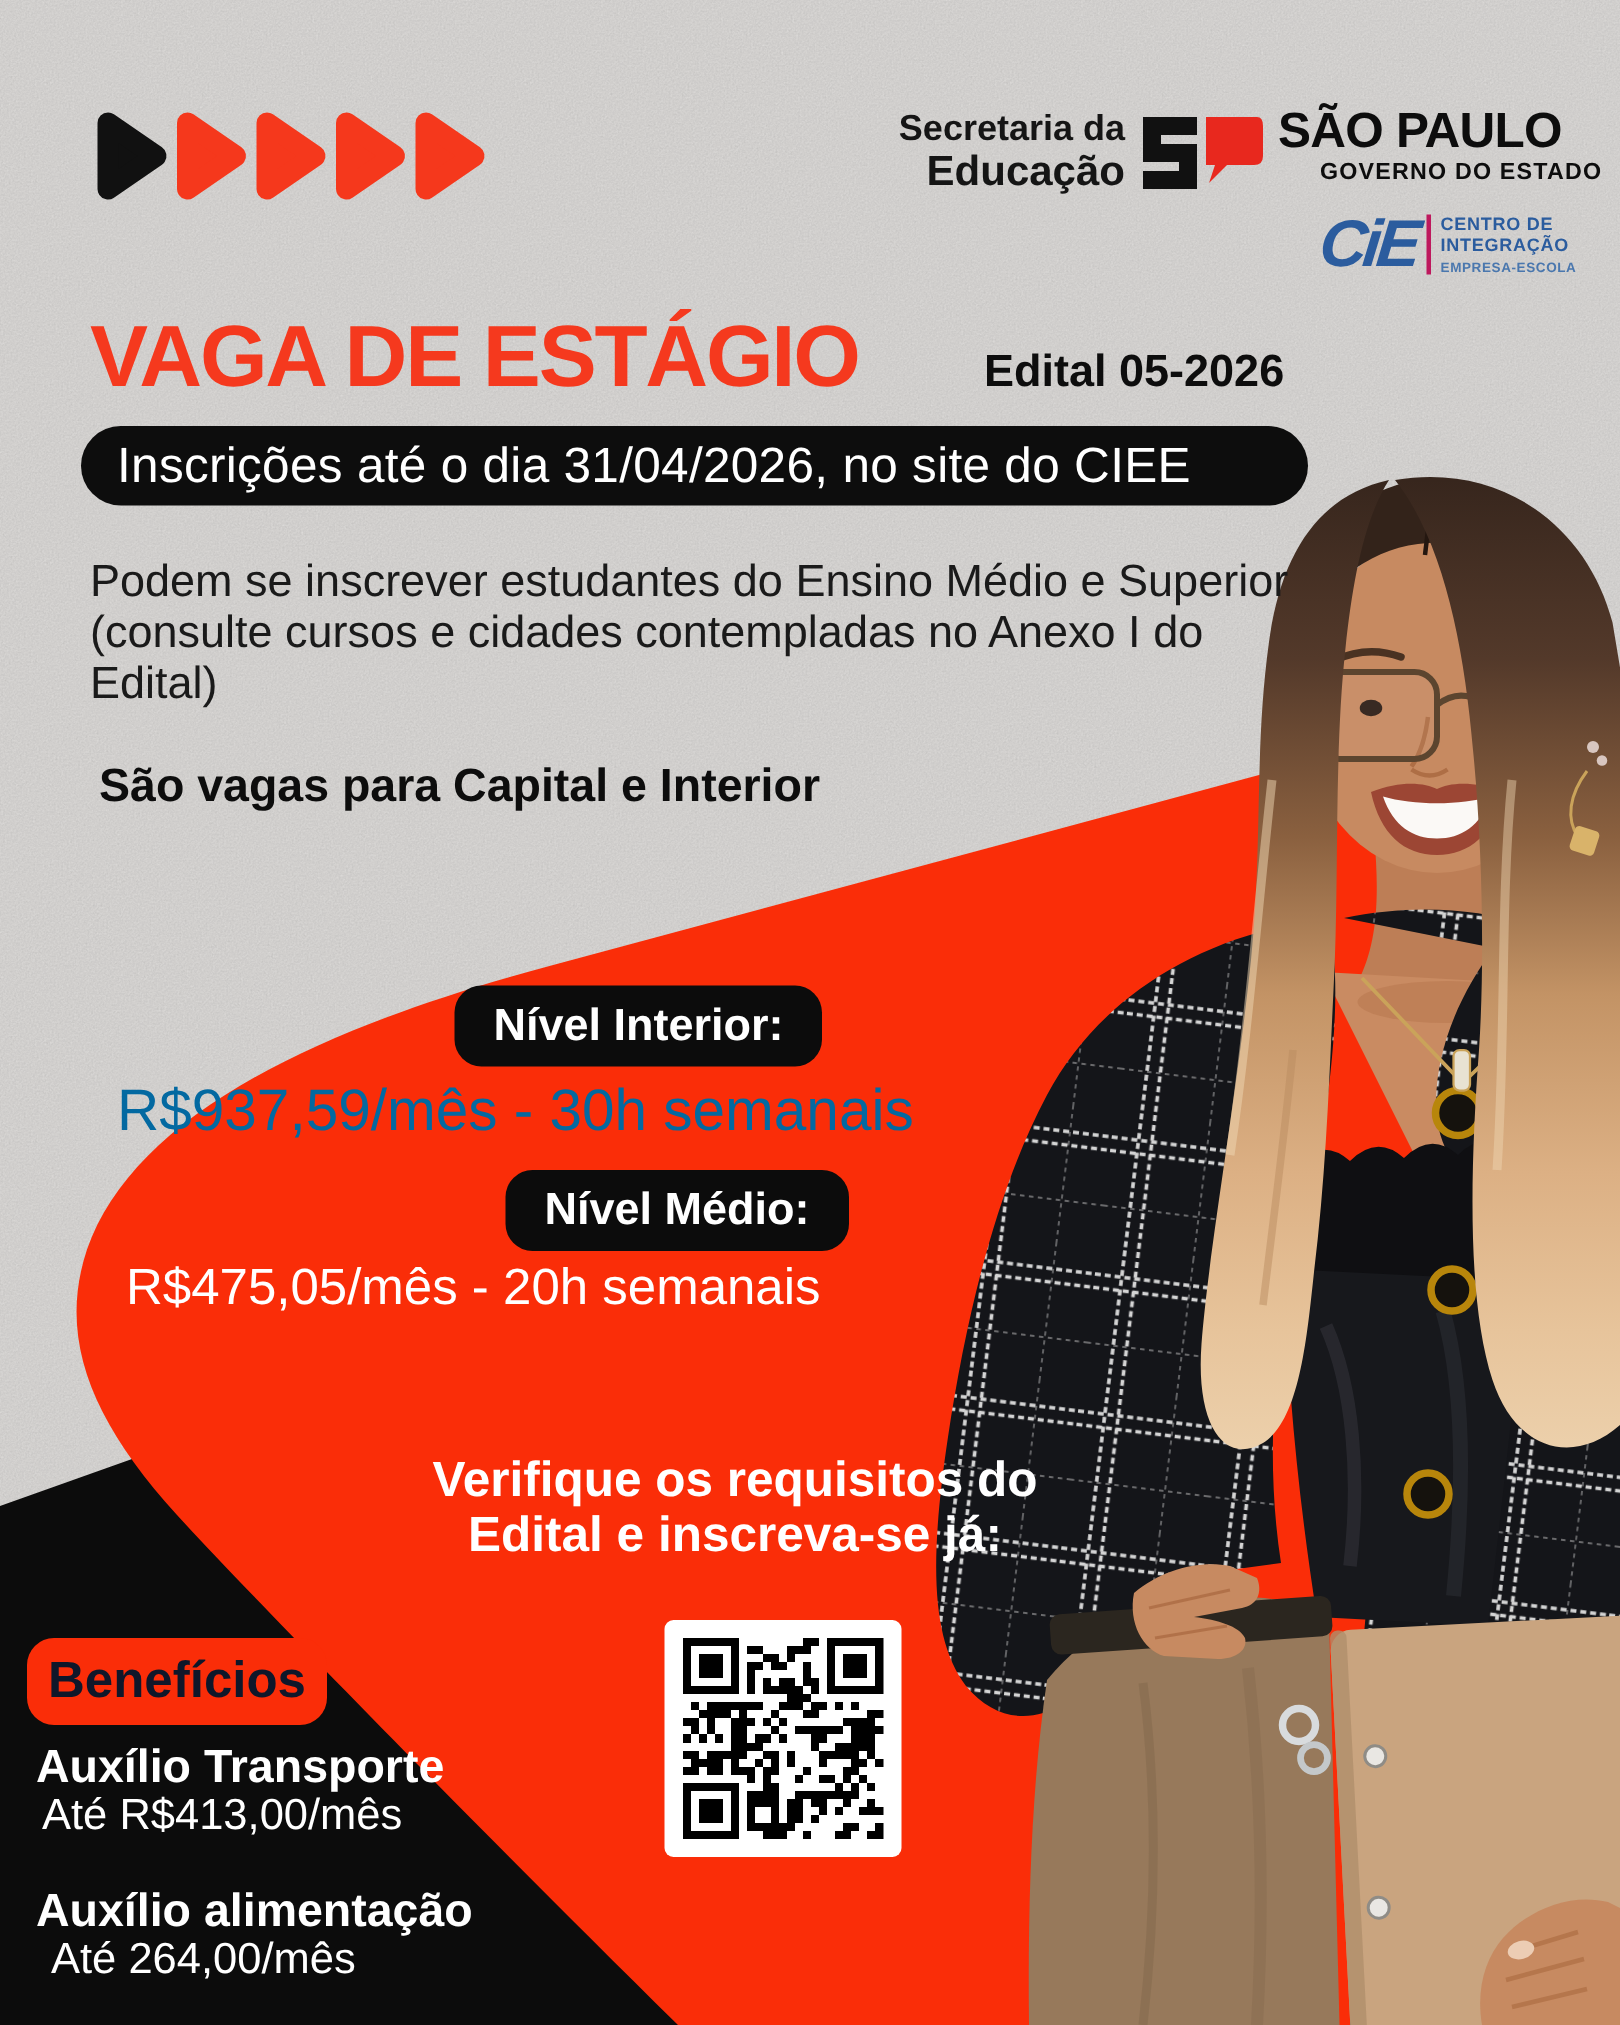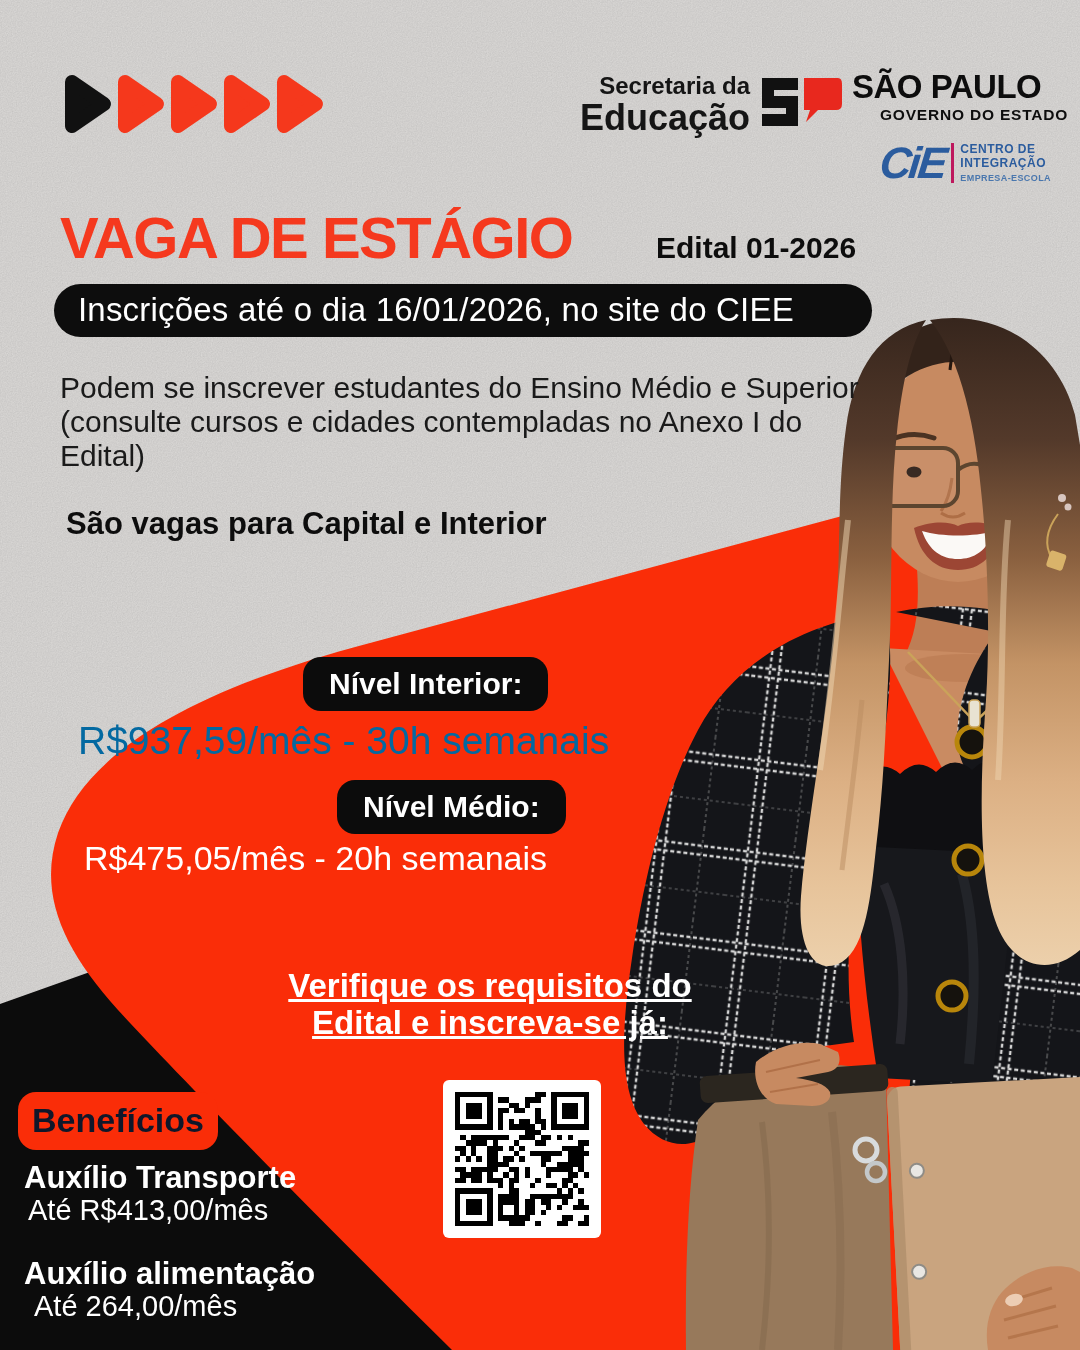--- a/index.html
+++ b/index.html
@@ -9,21 +9,21 @@
   }
   .poster *{box-sizing:border-box;}
   .abs{position:absolute;}
   svg.bg{position:absolute;left:0;top:0;z-index:0;}
   .layer{position:absolute;left:0;top:0;width:100%;height:100%;z-index:2;}
 
   
   .arrows{left:58px;top:68px;}
   .brand-txt{left:560px;top:74px;width:190px;text-align:right;color:#151515;line-height:1.0;}
   .brand-l1{font-size:24px;font-weight:700;}
-  .brand-l2{font-size:36px;font-weight:800;margin-top:2px;}
+  .brand-l2{font-size:28px;font-weight:800;margin-top:2px;}
   .sp-logo{left:758px;top:72px;}
   .state-block{left:852px;top:70px;color:#0d0d0d;line-height:1;}
   .state-l1{font-size:33px;font-weight:800;letter-spacing:-0.5px;}
   .state-l2{font-size:15.5px;font-weight:800;letter-spacing:0.8px;margin-top:4px;margin-left:28px;}
   .ciee{left:880px;top:138px;display:flex;align-items:center;gap:7px;color:#2B5C9E;}
   .ciee-acronym{font-size:44px;font-weight:800;font-style:italic;letter-spacing:-3px;transform:skewX(-6deg);}
   .ciee-right{border-left:3px solid #be185d;padding-left:6px;}
   .ciee-s1,.ciee-s2{font-size:12px;font-weight:700;letter-spacing:0.5px;line-height:1.15;}
   .ciee-s3{font-size:9px;font-weight:700;letter-spacing:0.4px;margin-top:2px;color:#4a77ae;}
 
@@ -41,21 +41,21 @@
   .pill{
     background:#0C0C0C;color:#fff;font-weight:800;border-radius:18px;
     height:54px;line-height:54px;padding:0 26px;font-size:30px;
   }
   .lvl-sup-pill{left:303px;top:657px;}
   .lvl-sup-det{left:78px;top:719px;font-size:39px;color:#0369a1;}
   .lvl-med-pill{left:337px;top:780px;}
   .lvl-med-det{left:84px;top:839px;font-size:34px;color:#fff;}
 
   
-  .cta{left:230px;top:968px;width:520px;text-align:center;color:#fff;font-size:33px;font-weight:800;line-height:1.12;text-decoration:underline;}
+  .cta{left:230px;top:968px;width:520px;text-align:center;color:#fff;font-size:33px;font-weight:800;line-height:1.12;}
   .qr-box{left:443px;top:1080px;width:158px;height:158px;background:#fff;border-radius:6px;padding:12px;}
   .qr-box svg{display:block;width:134px;height:134px;}
 
   
   .benefits-pill{
     left:18px;top:1092px;width:200px;height:58px;background:var(--accent,#FA2D08);
     border-radius:18px;color:#0f172a;font-size:34px;font-weight:800;text-align:center;line-height:57px;
   }
   .ben-name{font-size:31px;font-weight:800;color:#fff;}
   .ben-val{font-size:29px;font-weight:400;color:#fff;}
@@ -237,23 +237,23 @@
     <div class="abs ciee">
       <div class="ciee-acronym">CiE</div>
       <div class="ciee-right">
         <div class="ciee-s1">CENTRO DE</div>
         <div class="ciee-s2">INTEGRAÇÃO</div>
         <div class="ciee-s3">EMPRESA-ESCOLA</div>
       </div>
     </div>
 
     <div class="abs title">VAGA DE ESTÁGIO</div>
-    <div class="abs edital">Edital 01-2026</div>
-
-    <div class="abs deadline">Inscrições até o dia 16/01/2026, no site do CIEE</div>
+    <div class="abs edital">Edital 05-2026</div>
+
+    <div class="abs deadline">Inscrições até o dia 31/04/2026, no site do CIEE</div>
 
     <div class="abs intro">Podem se inscrever estudantes do Ensino Médio e Superior (consulte cursos e cidades contempladas no Anexo I do Edital)</div>
     <div class="abs highlight">São vagas para Capital e Interior</div>
 
     <div class="abs pill lvl-sup-pill">Nível Interior:</div>
     <div class="abs lvl-sup-det">R$937,59/mês - 30h semanais</div>
     <div class="abs pill lvl-med-pill">Nível Médio:</div>
     <div class="abs lvl-med-det">R$475,05/mês - 20h semanais</div>
 
     <div class="abs cta">

